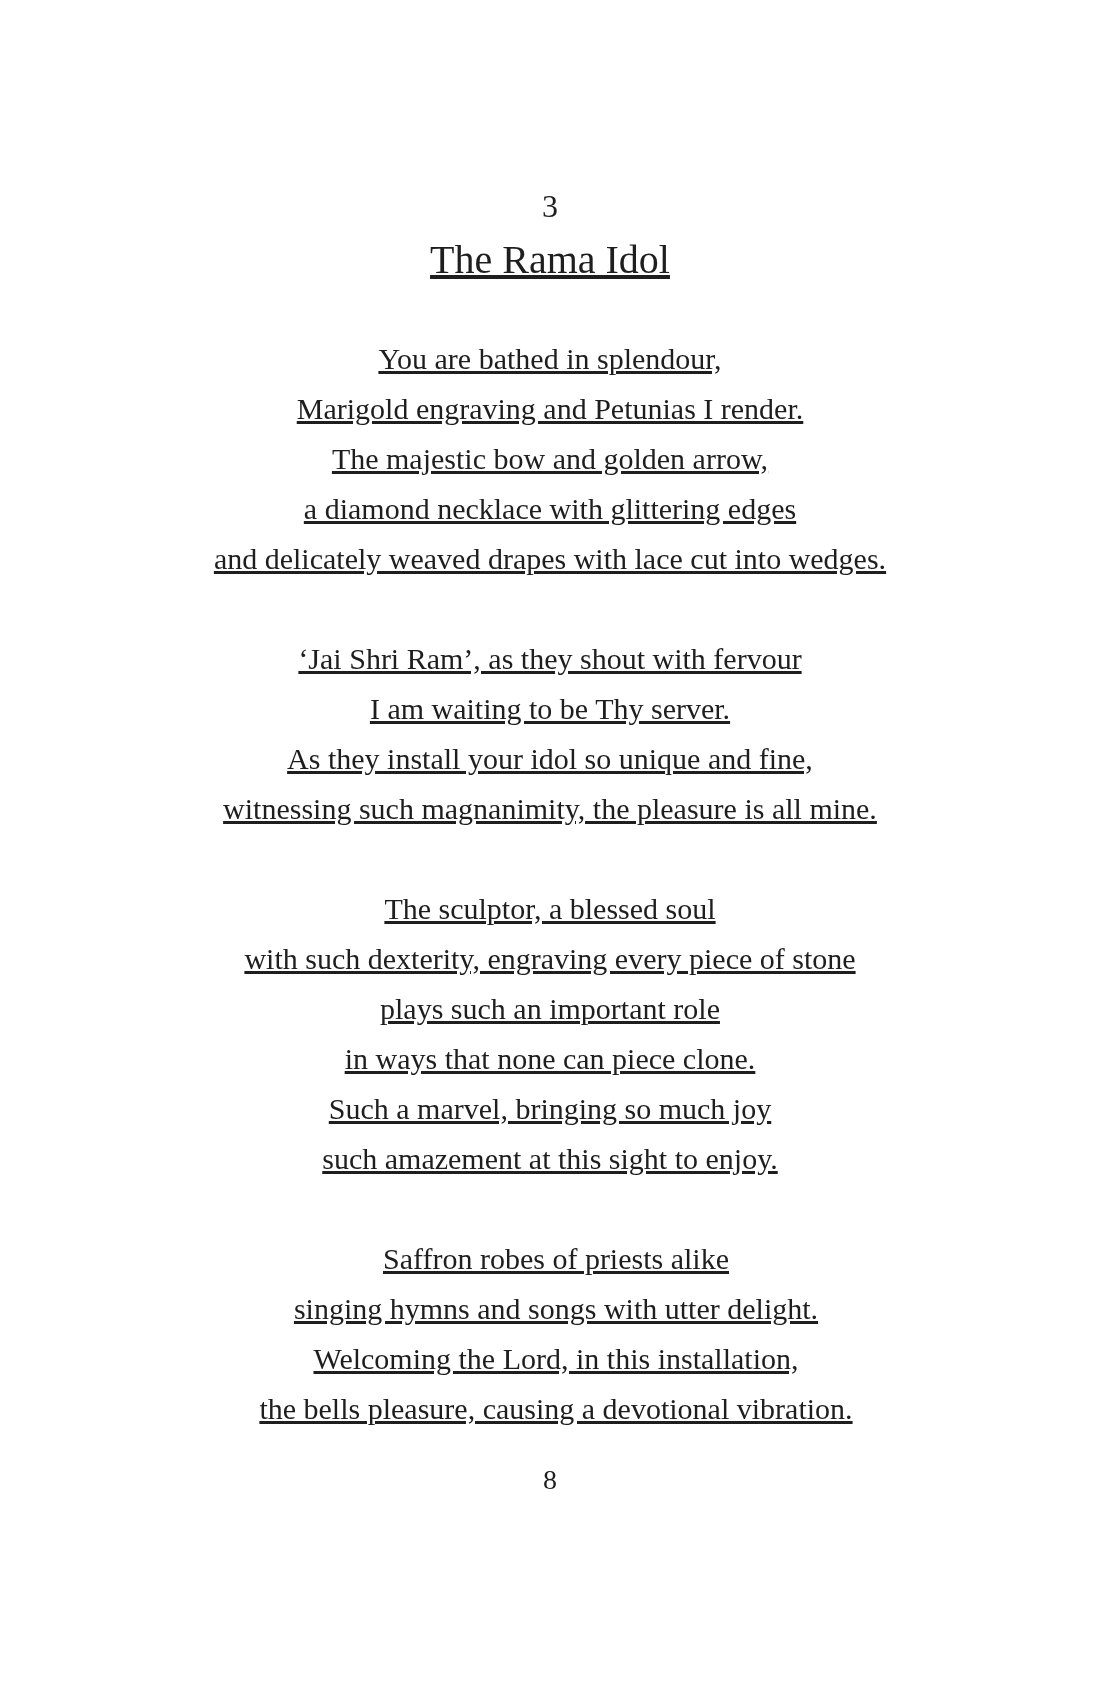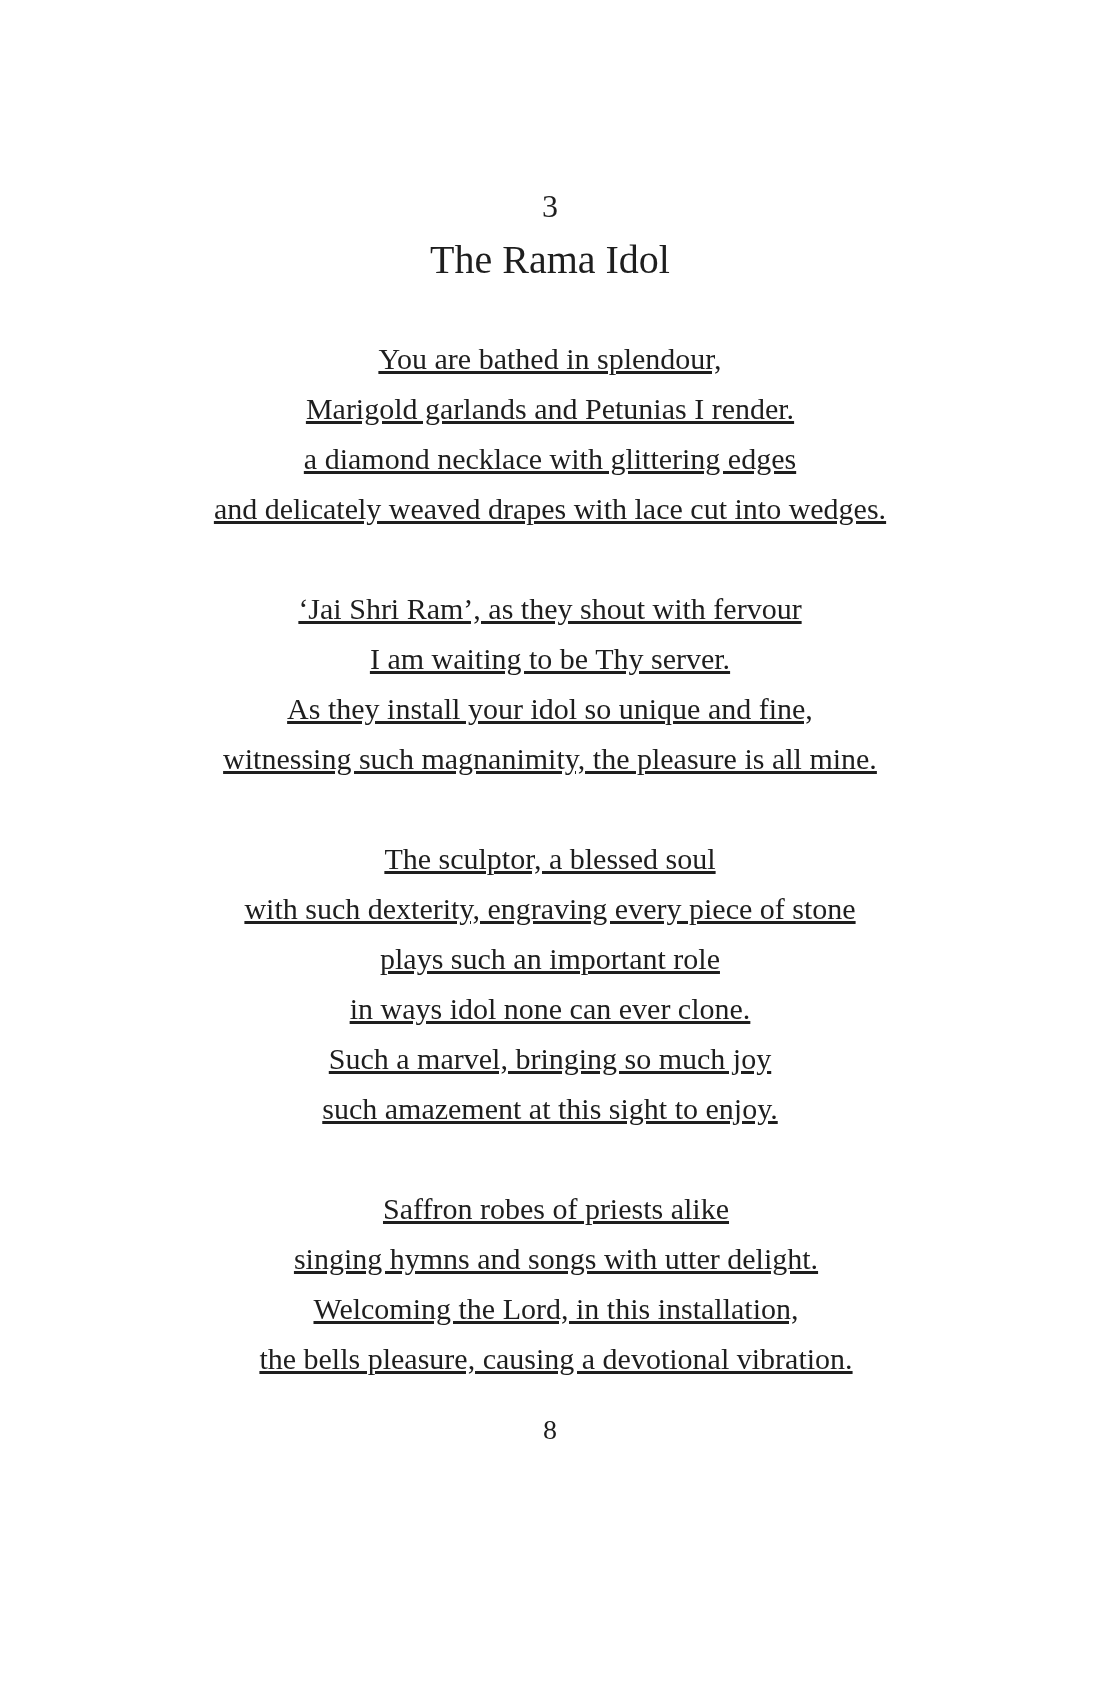--- a/index.html
+++ b/index.html
@@ -22,20 +22,21 @@
   }
   .chapter-number {
     font-size: 32px;
     line-height: 32px;
   }
   .chapter-title {
     font-size: 40px;
     font-weight: normal;
     margin: 14px 0 0 0;
     line-height: 1.2;
+    text-decoration: underline;
   }
   .poem {
     margin-top: 50px;
     text-decoration: underline;
   }
   .stanza {
     margin: 0 0 50px 0;
   }
   .stanza:last-child {
     margin-bottom: 0;
@@ -62,37 +63,38 @@
 
   <header class="chapter-head">
     <div class="chapter-number">3</div>
     <h1 class="chapter-title">The Rama Idol</h1>
   </header>
 
   <main class="poem">
 
     <div class="stanza">
       <p class="line">You are bathed in splendour,</p>
-      <p class="line">Marigold garlands and Petunias I render.</p>
+      <p class="line">Marigold engraving and Petunias I render.</p>
+      <p class="line">The majestic bow and golden arrow,</p>
       <p class="line">a diamond necklace with glittering edges</p>
       <p class="line">and delicately weaved drapes with lace cut into wedges.</p>
     </div>
 
     <div class="stanza">
       <p class="line">‘Jai Shri Ram’, as they shout with fervour</p>
       <p class="line">I am waiting to be Thy server.</p>
       <p class="line">As they install your idol so unique and fine,</p>
       <p class="line">witnessing such magnanimity, the pleasure is all mine.</p>
     </div>
 
     <div class="stanza">
       <p class="line">The sculptor, a blessed soul</p>
       <p class="line">with such dexterity, engraving every piece of stone</p>
       <p class="line">plays such an important role</p>
-      <p class="line">in ways idol none can ever clone.</p>
+      <p class="line">in ways that none can piece clone.</p>
       <p class="line">Such a marvel, bringing so much joy</p>
       <p class="line">such amazement at this sight to enjoy.</p>
     </div>
 
     <div class="stanza">
       <p class="line">Saffron robes of priests alike</p>
       <p class="line">singing hymns and songs with utter delight.</p>
       <p class="line">Welcoming the Lord, in this installation,</p>
       <p class="line">the bells pleasure, causing a devotional vibration.</p>
     </div>

